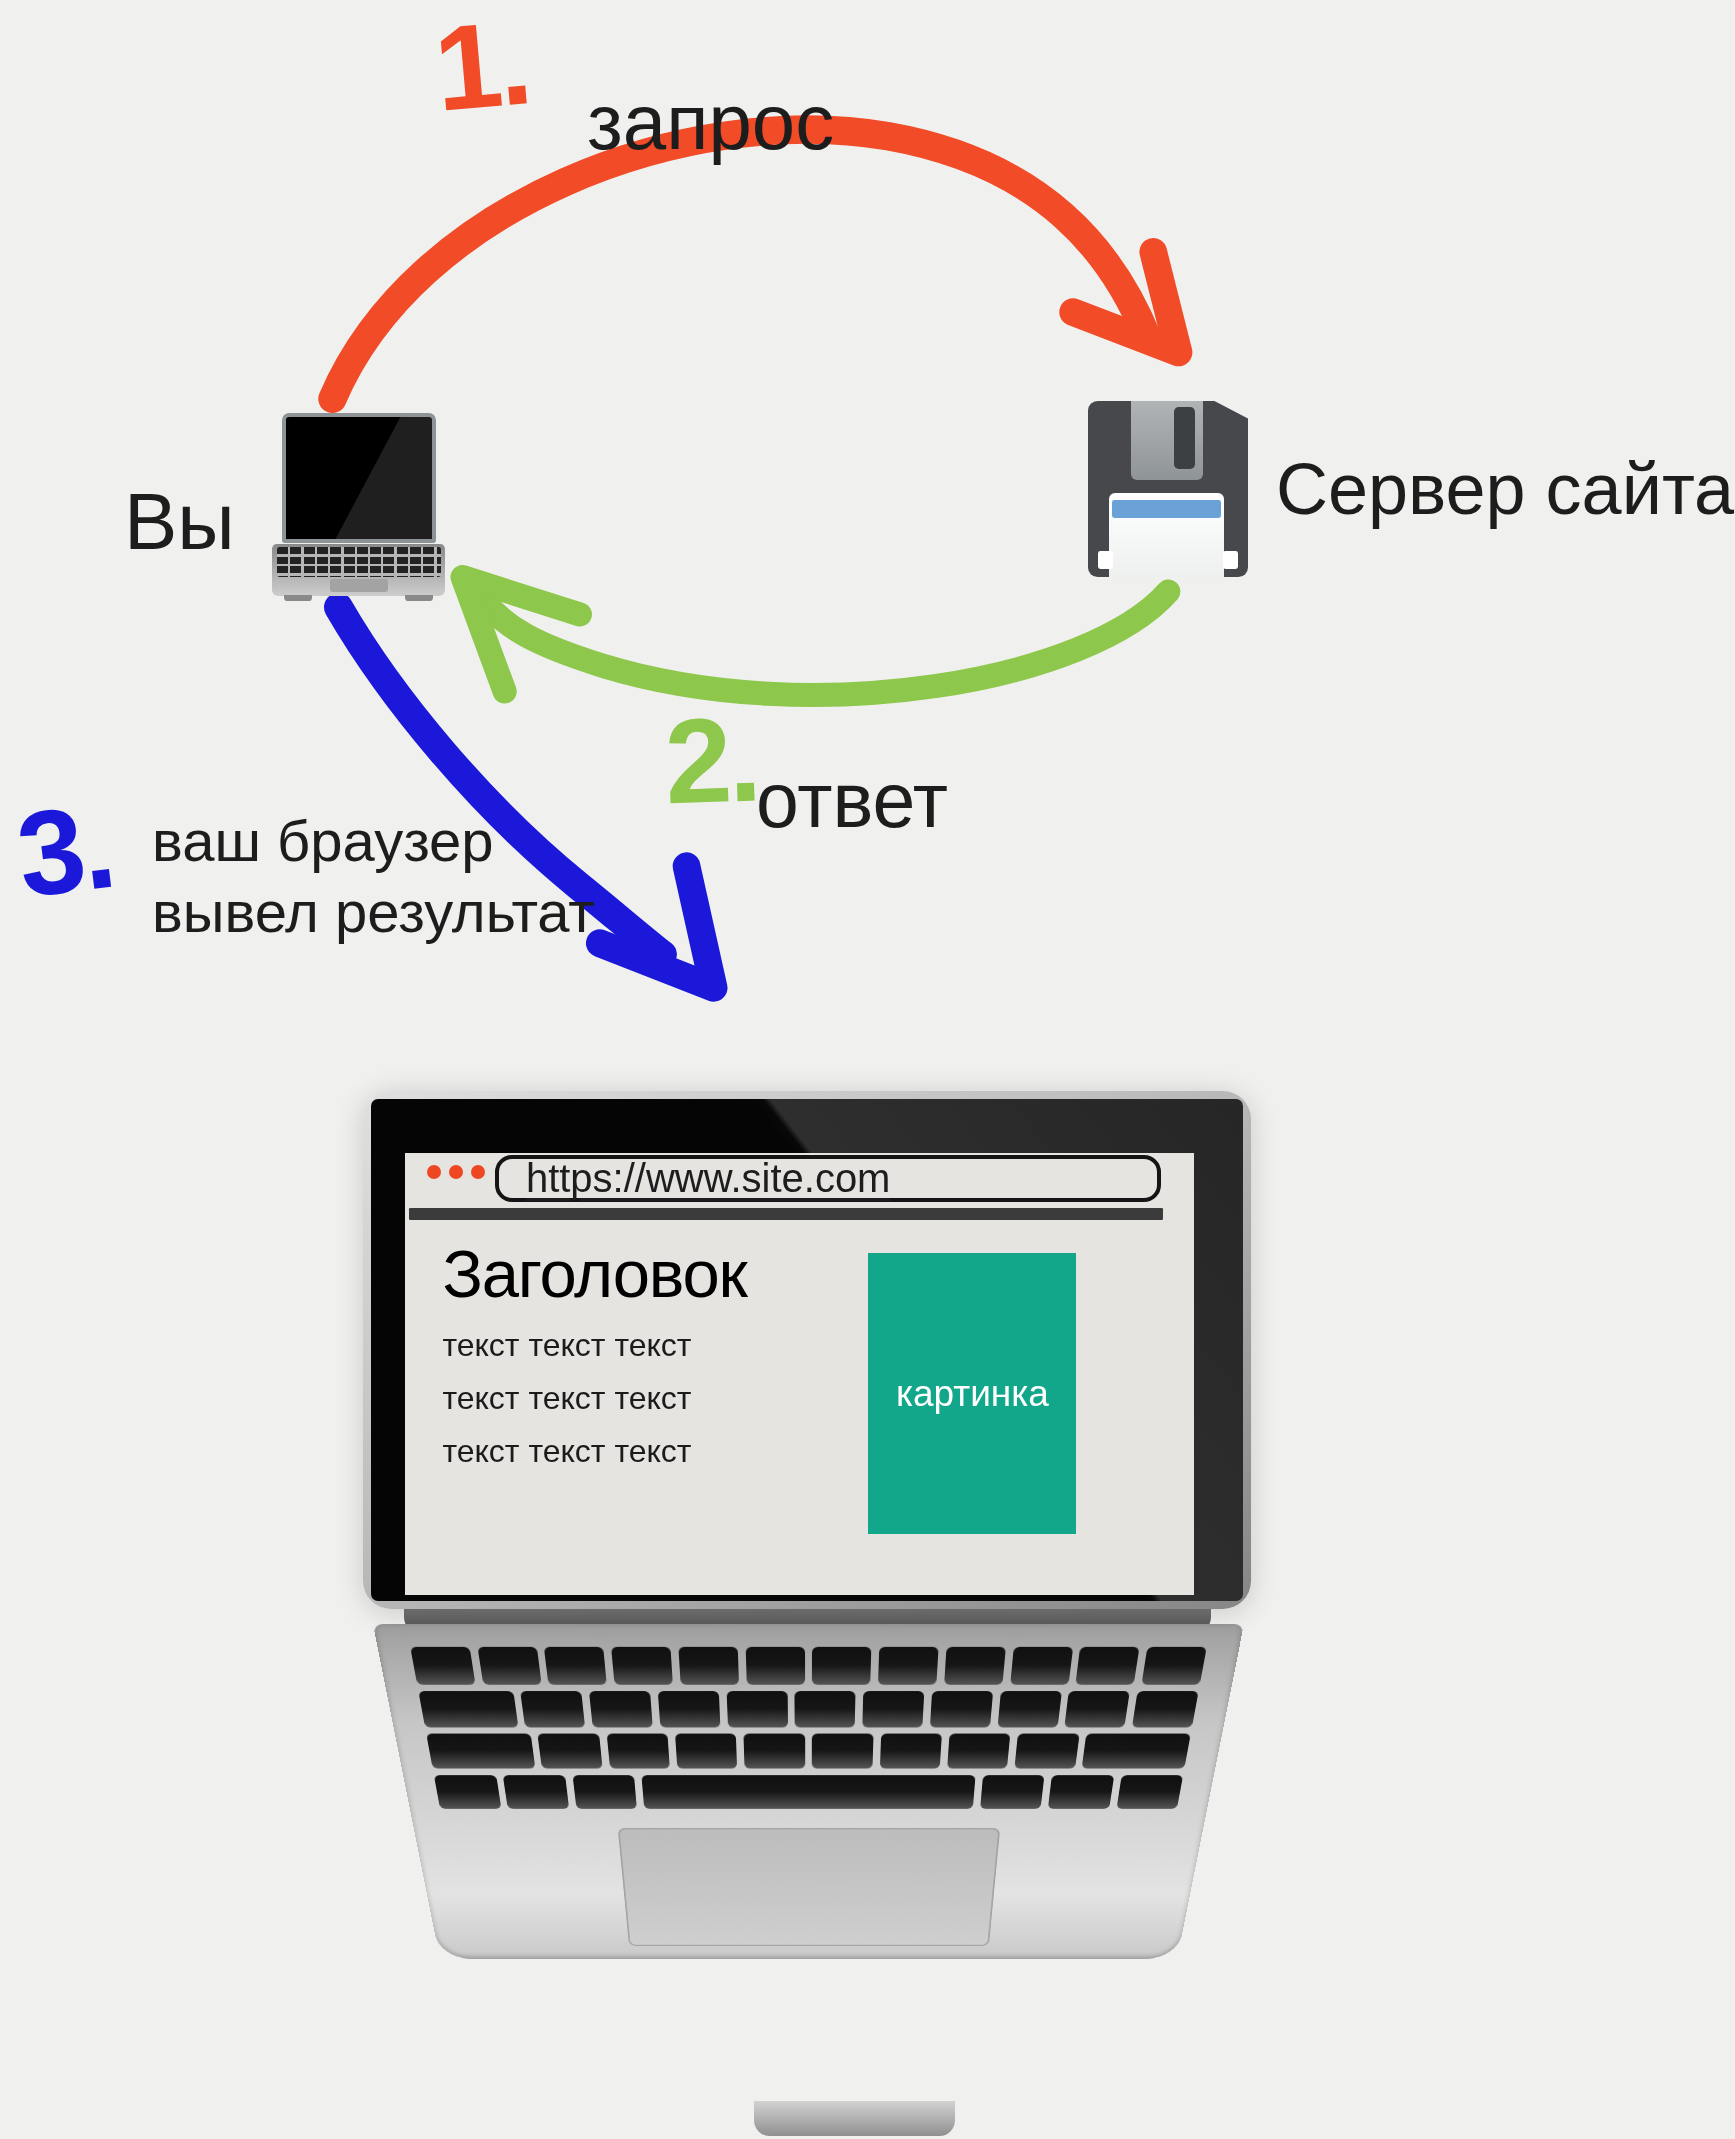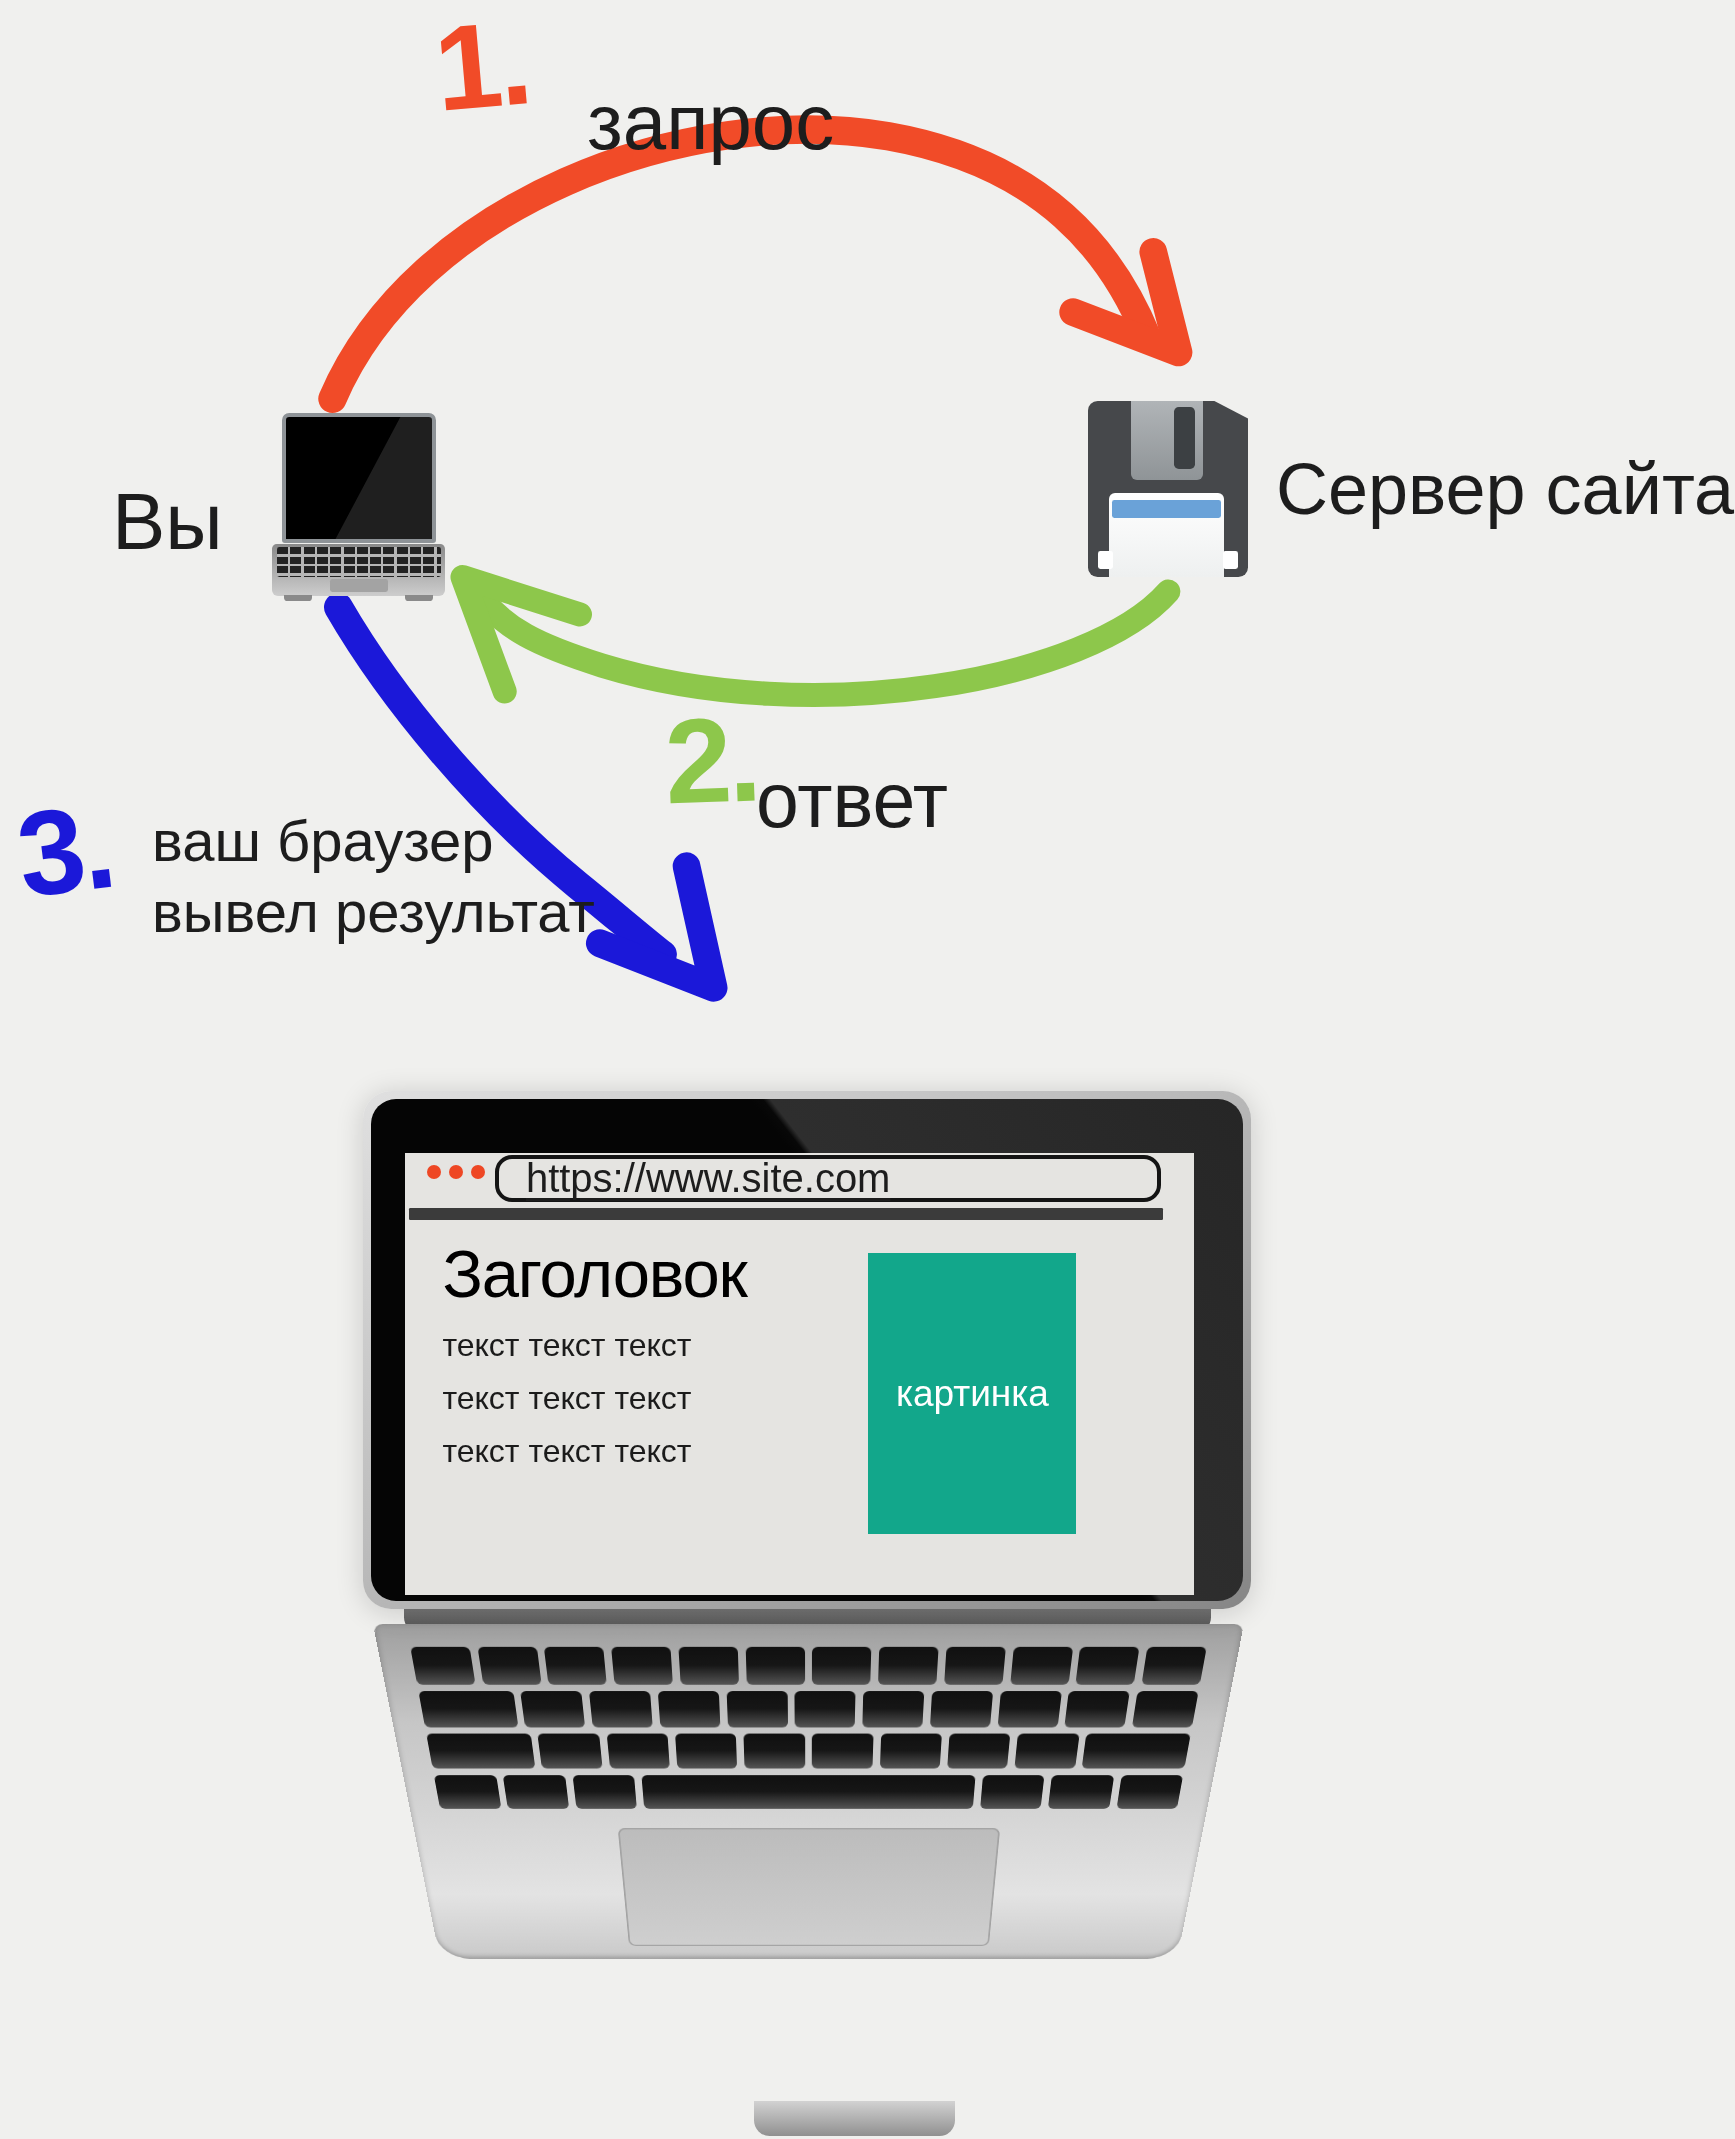--- a/index.html
+++ b/index.html
@@ -11,21 +11,21 @@
   
   .num{position:absolute;font-weight:bold;font-size:120px;line-height:0.95;letter-spacing:-3.6px;}
   #n1{left:435px;top:8.4px;color:#f14b28;transform:rotate(-5deg);}
   #n2{left:665px;top:703px;color:#8dc74b;transform:rotate(-2deg);}
   #n3{left:18px;top:793px;color:#1b18d9;transform:rotate(-7deg);}
 
   
   .lbl{position:absolute;color:#1d1d1d;white-space:nowrap;}
   #lbl-request{left:587px;top:77px;font-size:78px;}
   #lbl-response{left:756px;top:756px;font-size:77px;}
-  #lbl-you{left:112px;top:476px;font-size:80px;}
+  #lbl-you{left:124px;top:476px;font-size:80px;}
   #lbl-server{left:1276px;top:448px;font-size:72px;}
   #lbl-result{position:absolute;left:152px;top:805px;font-size:58px;line-height:71px;color:#1d1d1d;white-space:nowrap;}
 
   
   #client-icon{position:absolute;left:272px;top:413px;width:173px;height:193px;}
   .mini-lid{position:absolute;left:9.6px;top:0;width:154px;height:130px;box-sizing:border-box;
     border:4.8px solid #8e9397;border-radius:7.2px 7.2px 3px 3px;
     background:linear-gradient(118deg,#000 54%,#1f1f1f 54.5%);}
   .mini-base{position:absolute;left:0;top:131px;width:173px;height:52px;border-radius:4.8px 4.8px 6px 6px;
     background:linear-gradient(180deg,#8a8a8a,#cdcdcd);}
@@ -49,21 +49,21 @@
   .floppy-stripe{position:absolute;left:3%;top:9%;width:94%;height:21%;background:#6aa2d8;border-radius:2.4px;}
   .floppy-hole{position:absolute;bottom:8.4px;width:15.7px;height:18px;background:#fff;border-radius:2.4px;}
   .floppy-hole.l{left:9.6px;} .floppy-hole.r{right:9.6px;}
 
   
   #hinge{position:absolute;left:404px;top:1597px;width:807px;height:36px;
     background:linear-gradient(180deg,#8c8c8c,#4d4d4d);border-radius:0 0 15.7px 15.7px;}
   #lid{position:absolute;left:363px;top:1091px;width:888px;height:518px;border-radius:28px;
     background:linear-gradient(150deg,#e0e0e0,#b3b3b3 55%,#868686);
     box-shadow:0 3.6px 28px rgba(0,0,0,0.16);}
-  #bezel{position:absolute;inset:8.4px;border-radius:25px;
+  #bezel{position:absolute;inset:8.4px;border-radius:7px;
     background:linear-gradient(52deg,#050505 61%,#080808 62%,#2e2e2e 62.6%,#262626);}
   #pg{position:absolute;left:34px;top:54px;width:789px;height:442px;background:#e5e4e1;}
 
   #dots{position:absolute;left:22px;top:12px;display:flex;gap:7.8px;}
   .dot{width:14px;height:14px;border-radius:50%;background:#ee4724;}
   #urlbar{position:absolute;left:90px;top:1.2px;width:666px;height:47px;box-sizing:border-box;
     border:4.2px solid #141414;border-radius:17px;display:flex;align-items:center;padding-left:26.5px;}
   #urltext{font-size:40px;color:#1d1d1d;text-decoration:underline;text-decoration-thickness:3px;text-underline-offset:6px;white-space:nowrap;}
   #divider{position:absolute;left:3.6px;top:55px;width:754px;height:12px;background:#3b3b3b;border-radius:1.2px;}
   #heading{position:absolute;left:37px;top:82px;font-size:67px;color:#000000;letter-spacing:-1.2px;white-space:nowrap;}

